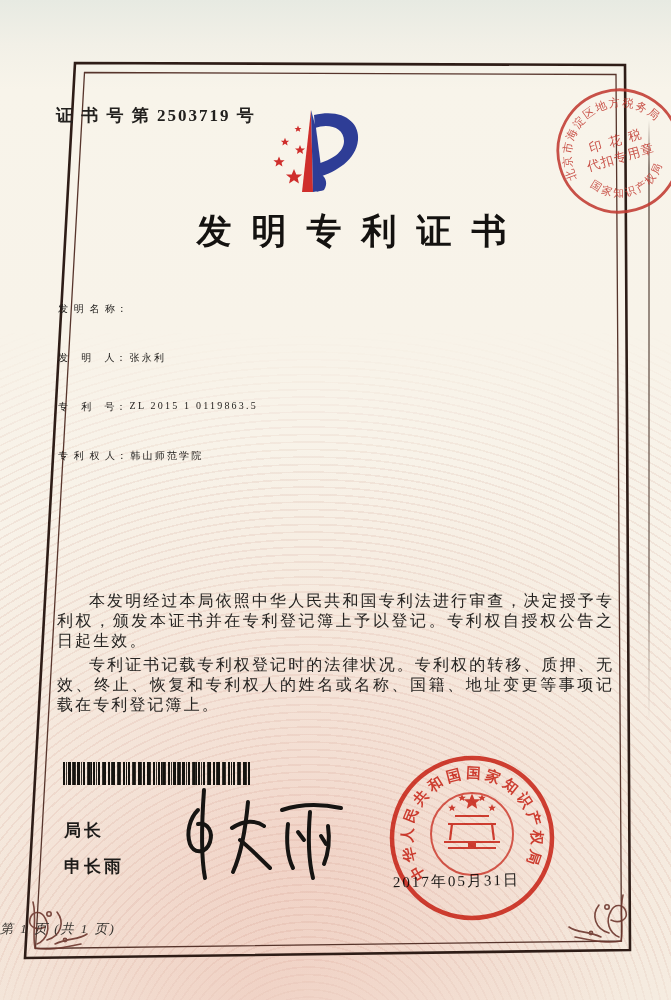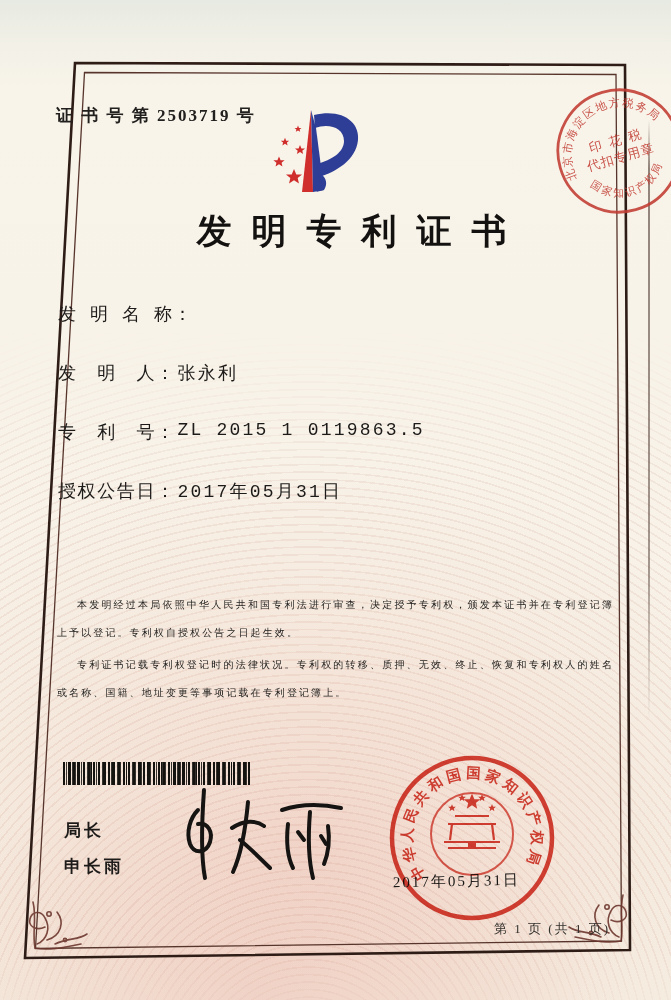--- a/index.html
+++ b/index.html
@@ -19,38 +19,38 @@
   }
   .page-edge{position:absolute;right:21px;top:120px;height:600px;width:2px;
     background:linear-gradient(180deg,rgba(70,45,35,0),rgba(62,40,30,.55) 8%,rgba(62,40,30,.45) 75%,rgba(62,40,30,0));}
   svg.frame{position:absolute;left:0;top:0;}
   .cert-no{position:absolute;left:56px;top:104px;font-size:17px;letter-spacing:2px;color:#22201e;font-weight:600;}
   svg.logo{position:absolute;left:264px;top:98px;}
   svg.tax-stamp{position:absolute;left:544px;top:76px;transform:rotate(-16deg);opacity:.88;}
   .title{position:absolute;left:16px;top:208px;width:671px;margin:0;text-align:center;
     font-size:35px;font-weight:700;color:#141210;letter-spacing:20px;text-indent:20px;}
   .fields{position:absolute;left:58px;top:302px;width:565px;}
-  .field-row{display:flex;font-size:18px;letter-spacing:1.6px;color:#1d1b19;margin-bottom:35px;white-space:nowrap;font-family:Liberation Mono, monospace;}
+  .field-row{display:flex;font-size:10px;letter-spacing:1.6px;color:#1d1b19;margin-bottom:35px;white-space:nowrap;}
   .f-label{flex:none;}
   .f-value{margin-left:2px;letter-spacing:2.2px;}
   .body-text{position:absolute;left:57px;top:591px;width:557px;color:#262422;
-    font-size:10px;line-height:28px;letter-spacing:2.1px;text-align:justify;}
+    font-size:16px;line-height:20px;letter-spacing:2.1px;text-align:justify;}
   .body-text p{margin:0 0 4px 0;text-indent:2em;}
   .barcode{position:absolute;left:63px;top:762px;width:188px;height:23px;
     background:
       repeating-linear-gradient(90deg,#15130f 0 2px,rgba(0,0,0,0) 2px 5px),
       repeating-linear-gradient(90deg,#15130f 0 1px,rgba(0,0,0,0) 1px 7px),
       repeating-linear-gradient(90deg,rgba(21,19,15,.85) 0 1px,rgba(0,0,0,0) 1px 3px);}
   .director{position:absolute;left:64px;top:819px;font-family:"Liberation Sans","DejaVu Sans",sans-serif;
     color:#1d1b19;font-size:17px;font-weight:700;letter-spacing:3px;}
   .director div{margin-bottom:13px;}
   svg.signature{position:absolute;left:160px;top:778px;}
   svg.seal{position:absolute;left:384px;top:750px;mix-blend-mode:multiply;opacity:.93;}
   .seal-date{position:absolute;left:393px;top:872px;font-size:15px;letter-spacing:2px;color:#191715;transform:rotate(-1.2deg);}
-  .footer{position:absolute;left:0;top:920px;width:610px;text-align:right;font-size:13px;letter-spacing:2px;color:#35322e;}
+  .footer{position:absolute;left:0;top:920px;width:610px;text-align:left;font-size:13px;letter-spacing:2px;color:#35322e;font-style:italic;}
   .stamp-red{fill:#c23b32;}
 </style>
 </head>
 <body>
 
 <div class="scan">
 
   <div class="waves"></div>
 
   <svg class="frame" width="671" height="1000" viewBox="0 0 671 1000">
@@ -119,22 +119,22 @@
     </div>
     <div class="field-row">
       <span class="f-label">发　明　人：</span>
       <span class="f-value">张永利</span>
     </div>
     <div class="field-row">
       <span class="f-label">专　利　号：</span>
       <span class="f-value">ZL 2015 1 0119863.5</span>
     </div>
     <div class="field-row">
-      <span class="f-label">授权公告日：</span>
-      <span class="f-value">2017年05月31日</span>
+      <span class="f-label">专 利 权 人：</span>
+      <span class="f-value">韩山师范学院</span>
     </div>
   </div>
 
   <div class="body-text">
     <p>本发明经过本局依照中华人民共和国专利法进行审查，决定授予专利权，颁发本证书并在专利登记簿上予以登记。专利权自授权公告之日起生效。</p>
     <p>专利证书记载专利权登记时的法律状况。专利权的转移、质押、无效、终止、恢复和专利权人的姓名或名称、国籍、地址变更等事项记载在专利登记簿上。</p>
   </div>
 
   <div class="barcode"></div>
 

